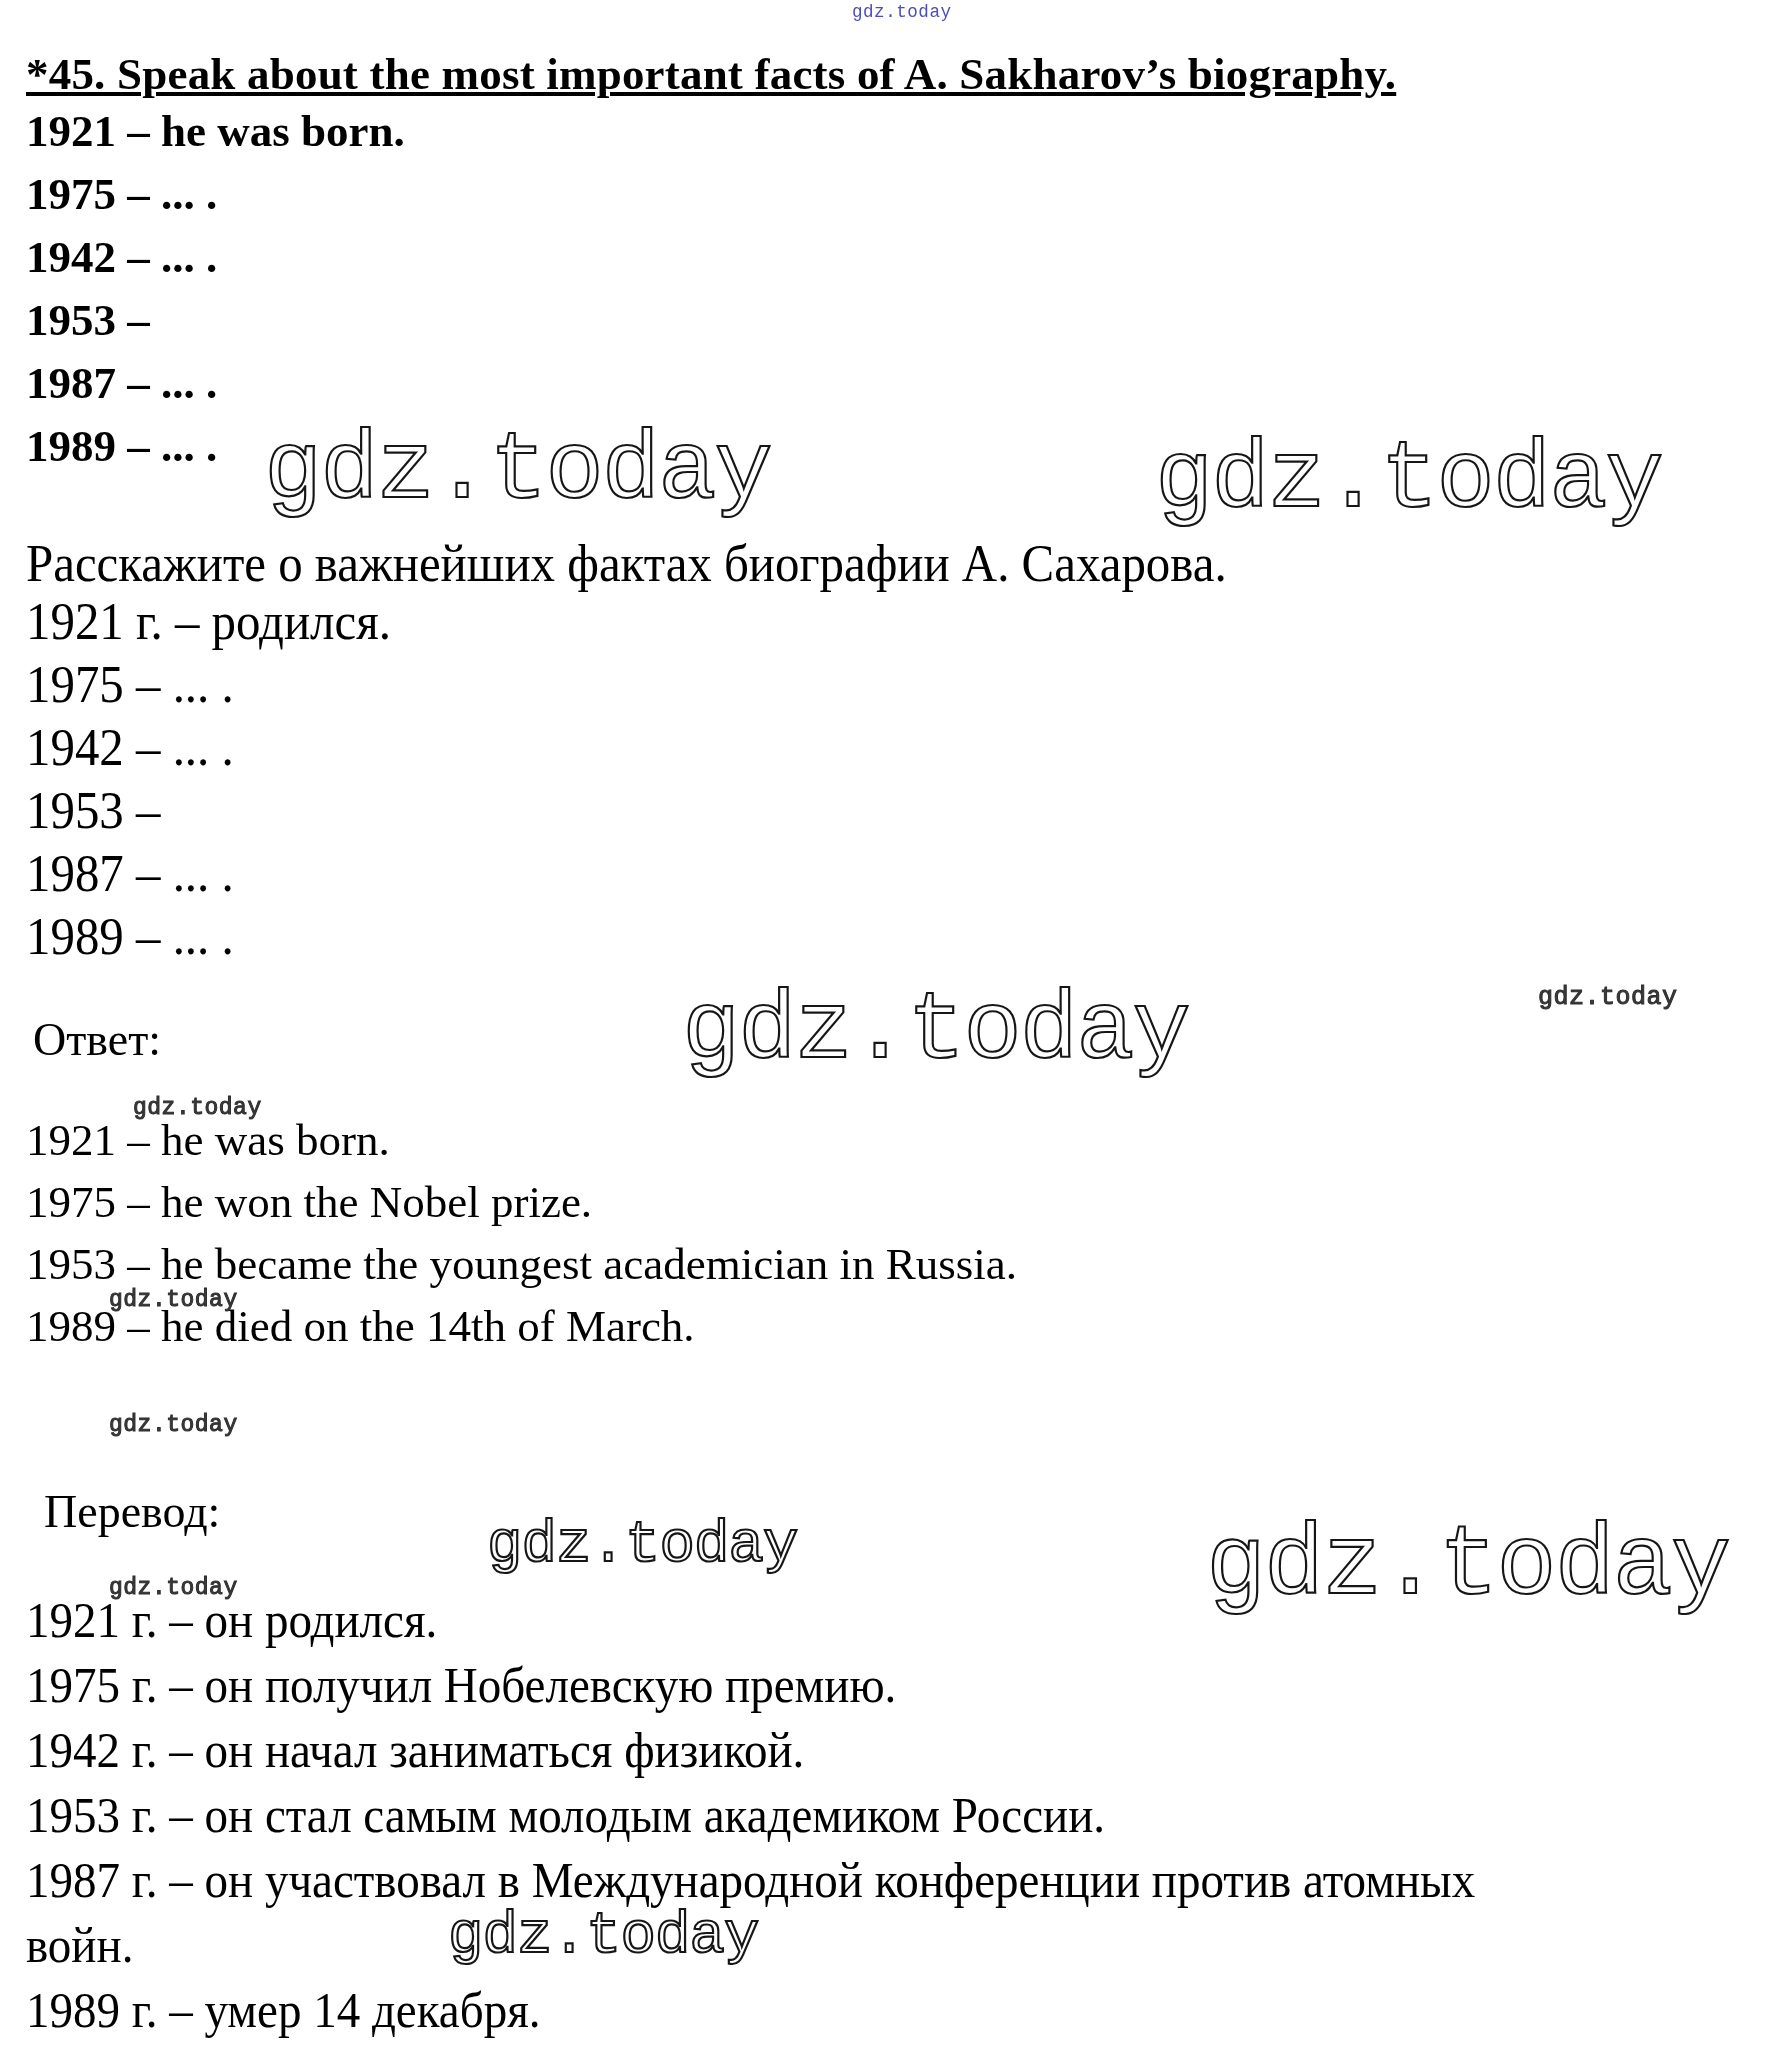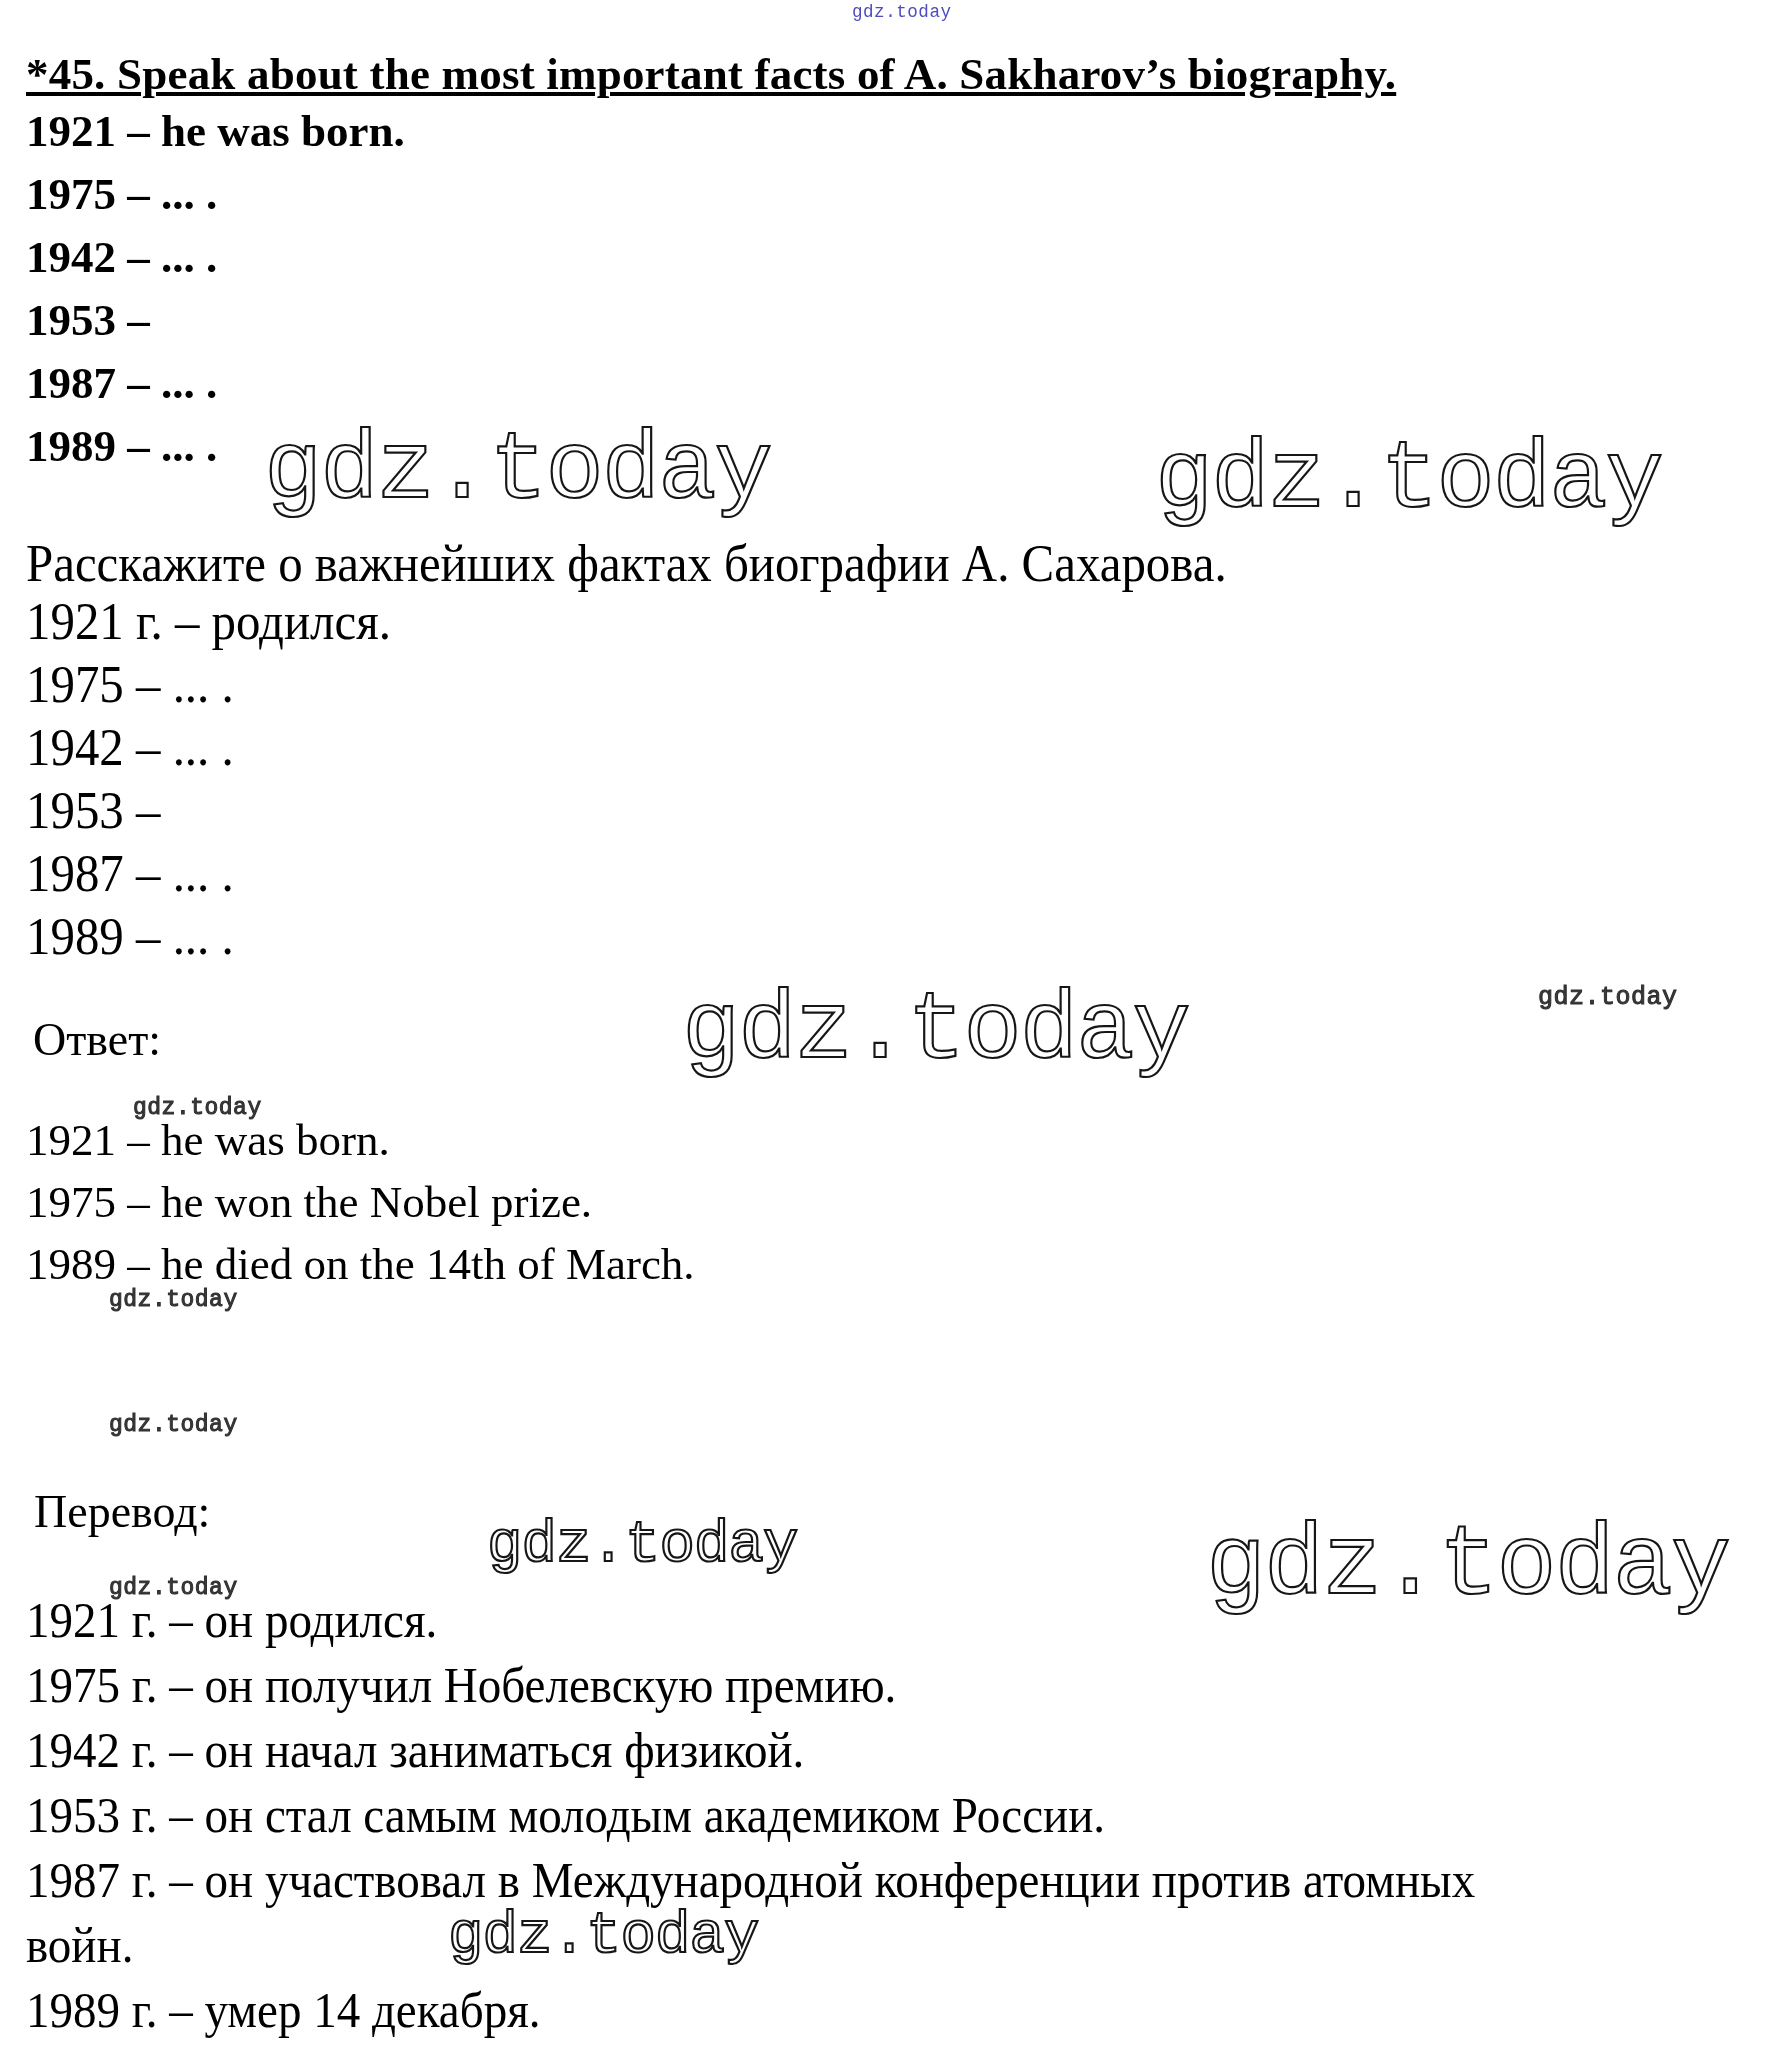--- a/index.html
+++ b/index.html
@@ -36,21 +36,21 @@
   }
   .ru-list {
     left: 26px; top: 590px;
     font-size: 52px; line-height: 63px;
     transform: scaleX(0.94); transform-origin: left top;
   }
   .section-label {
     font-size: 46px; 
   }
   .otvet  { left: 33px; top: 1013px; }
-  .perevod{ left: 34px; top: 1485px; }
+  .perevod{ left: 44px; top: 1485px; }
   .en-answers {
     left: 26px; top: 1109px;
     font-size: 45px; line-height: 62px;
   }
   .ru-answers {
     left: 26px; top: 1588px;
     font-size: 50px; line-height: 65px;
     transform: scaleX(0.94); transform-origin: left top;
   }
 
@@ -123,20 +123,21 @@
 </div>
 
 <div class="abs wm wm-sm wm-thin-small wm-right">gdz.today</div>
 <div class="abs section-label otvet">Ответ:</div>
 <div class="abs wm wm-thin wm-c">gdz.today</div>
 <div class="abs wm wm-sm wm-thin-small wm-t1">gdz.today</div>
 
 <div class="abs en-answers">
   <div>1921 – he was born.</div>
   <div>1975 – he won the Nobel prize.</div>
+  <div>1953 – he became the youngest academician in Russia.</div>
   <div>1989 – he died on the 14th of March.</div>
 </div>
 <div class="abs wm wm-sm wm-thin-small wm-t2">gdz.today</div>
 <div class="abs wm wm-sm wm-thin-small wm-t3">gdz.today</div>
 
 <div class="abs section-label perevod">Перевод:</div>
 <div class="abs wm wm-thin wm-d">gdz.today</div>
 <div class="abs wm wm-thin wm-e">gdz.today</div>
 <div class="abs wm wm-sm wm-thin-small wm-t4">gdz.today</div>
 

